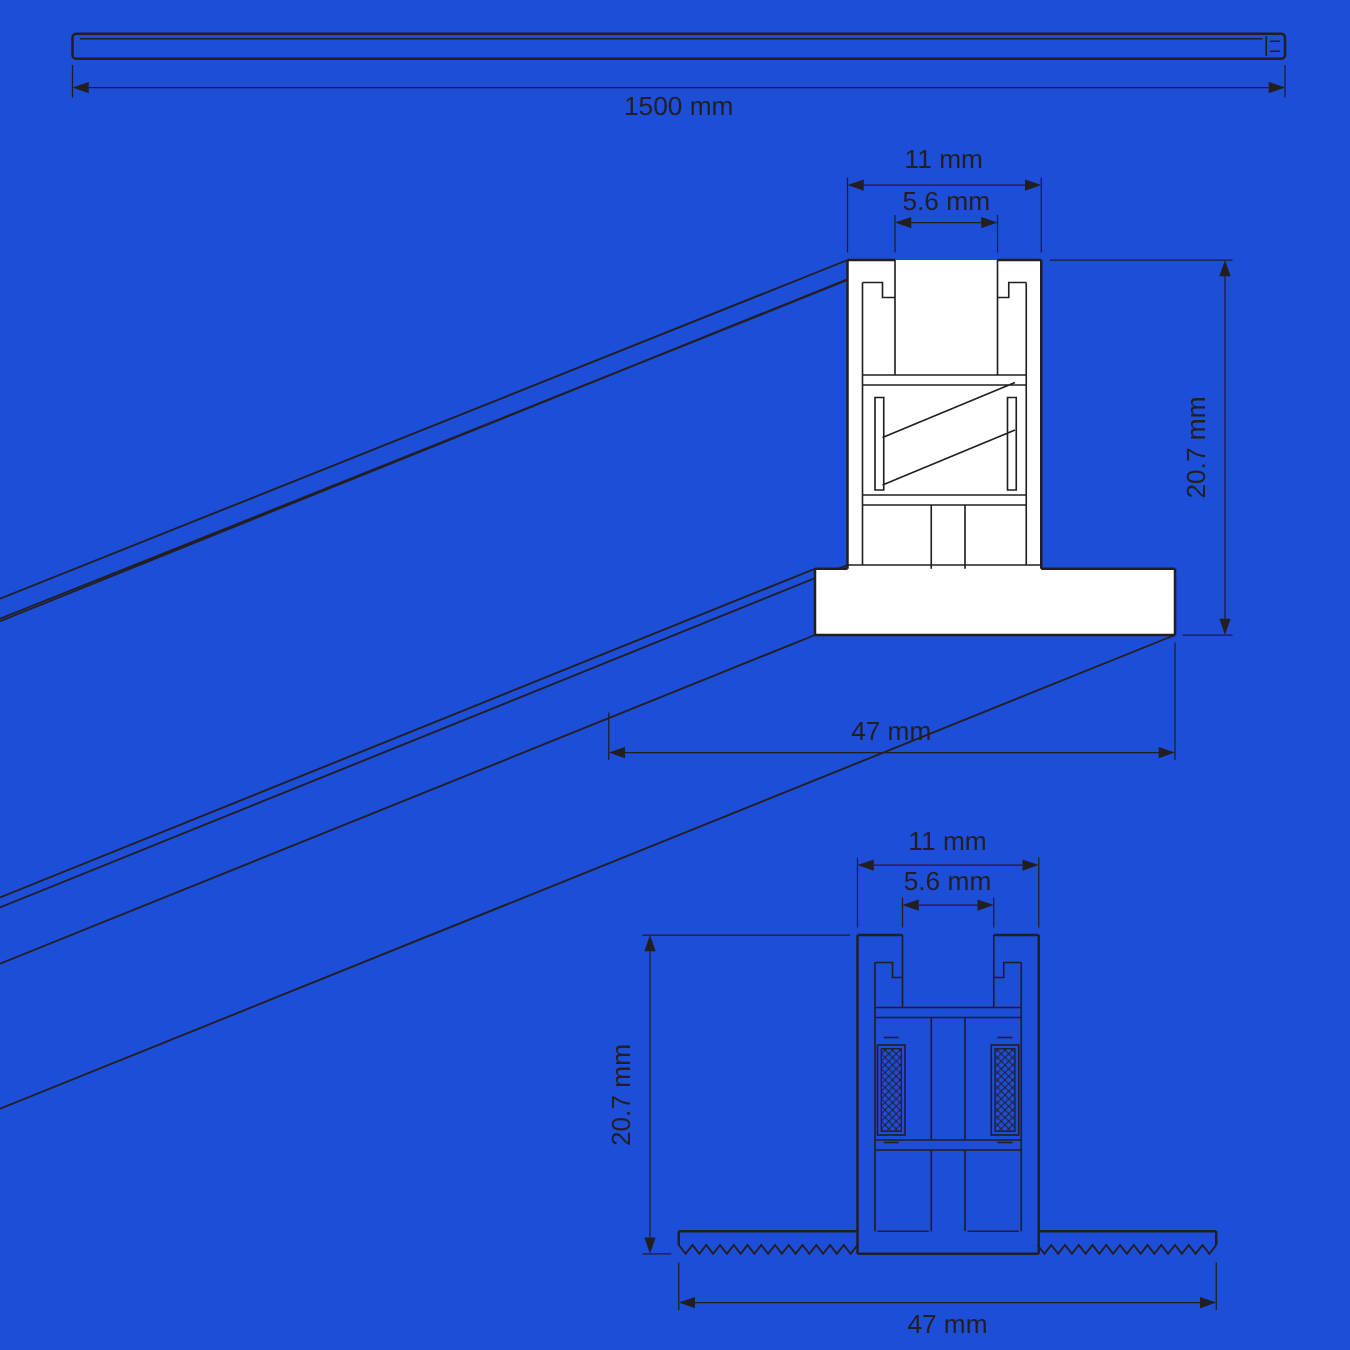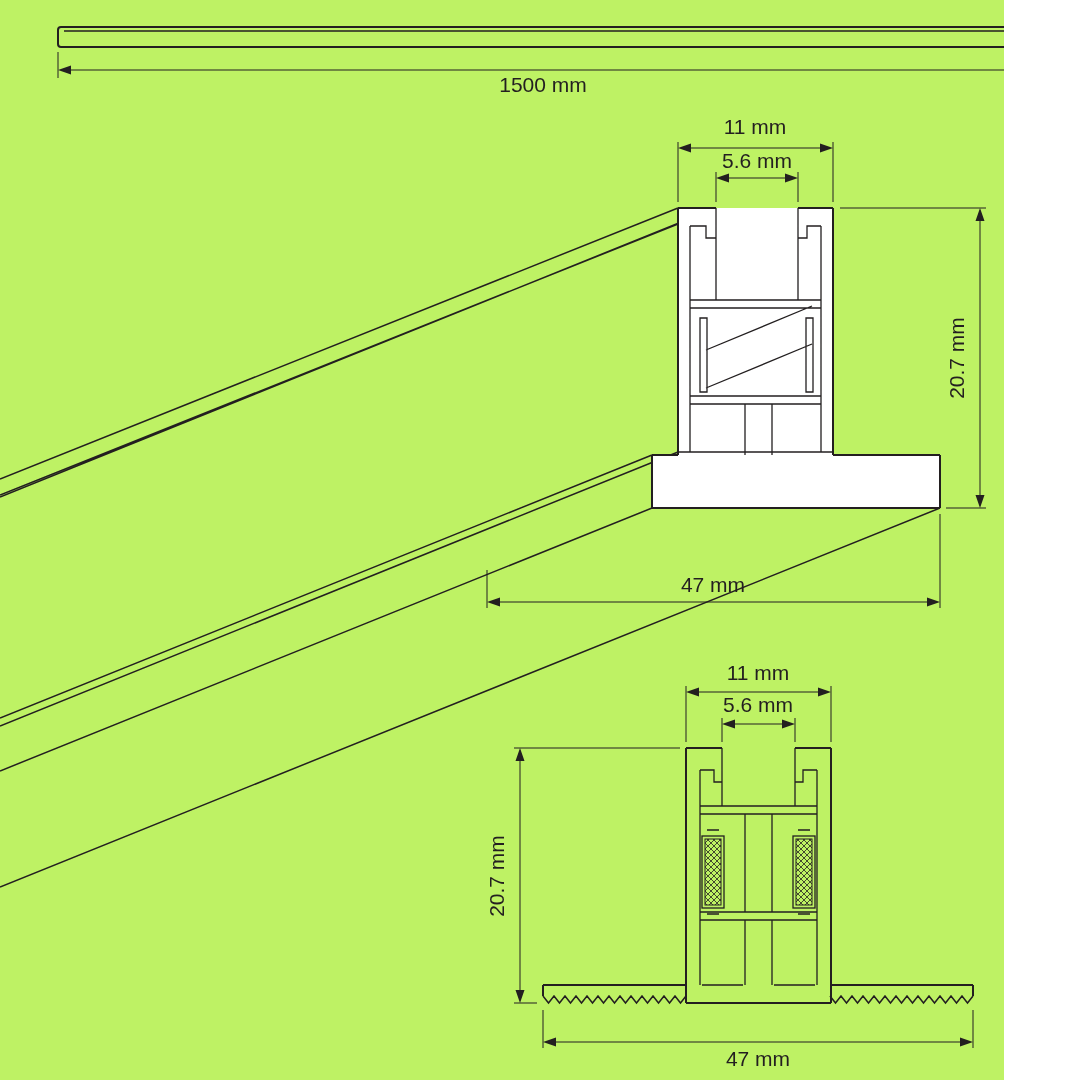--- a/index.html
+++ b/index.html
@@ -1,16 +1,16 @@
 <!DOCTYPE html>
 <html><head>
 <meta charset="utf-8">
 <style>
   html,body{margin:0;padding:0;background:#ffffff;}
-  .canvas{width:1004px;height:1080px;position:relative;background:#bef264;overflow:hidden;}
+  .canvas{width:1080px;height:1080px;position:relative;background:#1d4ed8;overflow:hidden;}
   svg{display:block;}
   text{font-family:"Liberation Sans",sans-serif;font-size:21px;fill:#231f20;text-anchor:middle;}
   .edge{stroke:#231f20;fill:none;stroke-width:2;stroke-linejoin:round;}
   .thin{stroke:#231f20;fill:none;stroke-width:1.3;}
   .xline{stroke:#231f20;fill:none;stroke-width:1.5;}
   .dim{stroke:#231f20;fill:none;stroke-width:1;}
   .arrow{fill:#231f20;stroke:none;}
   .face{fill:#ffffff;stroke:none;}
 </style>
 </head>

